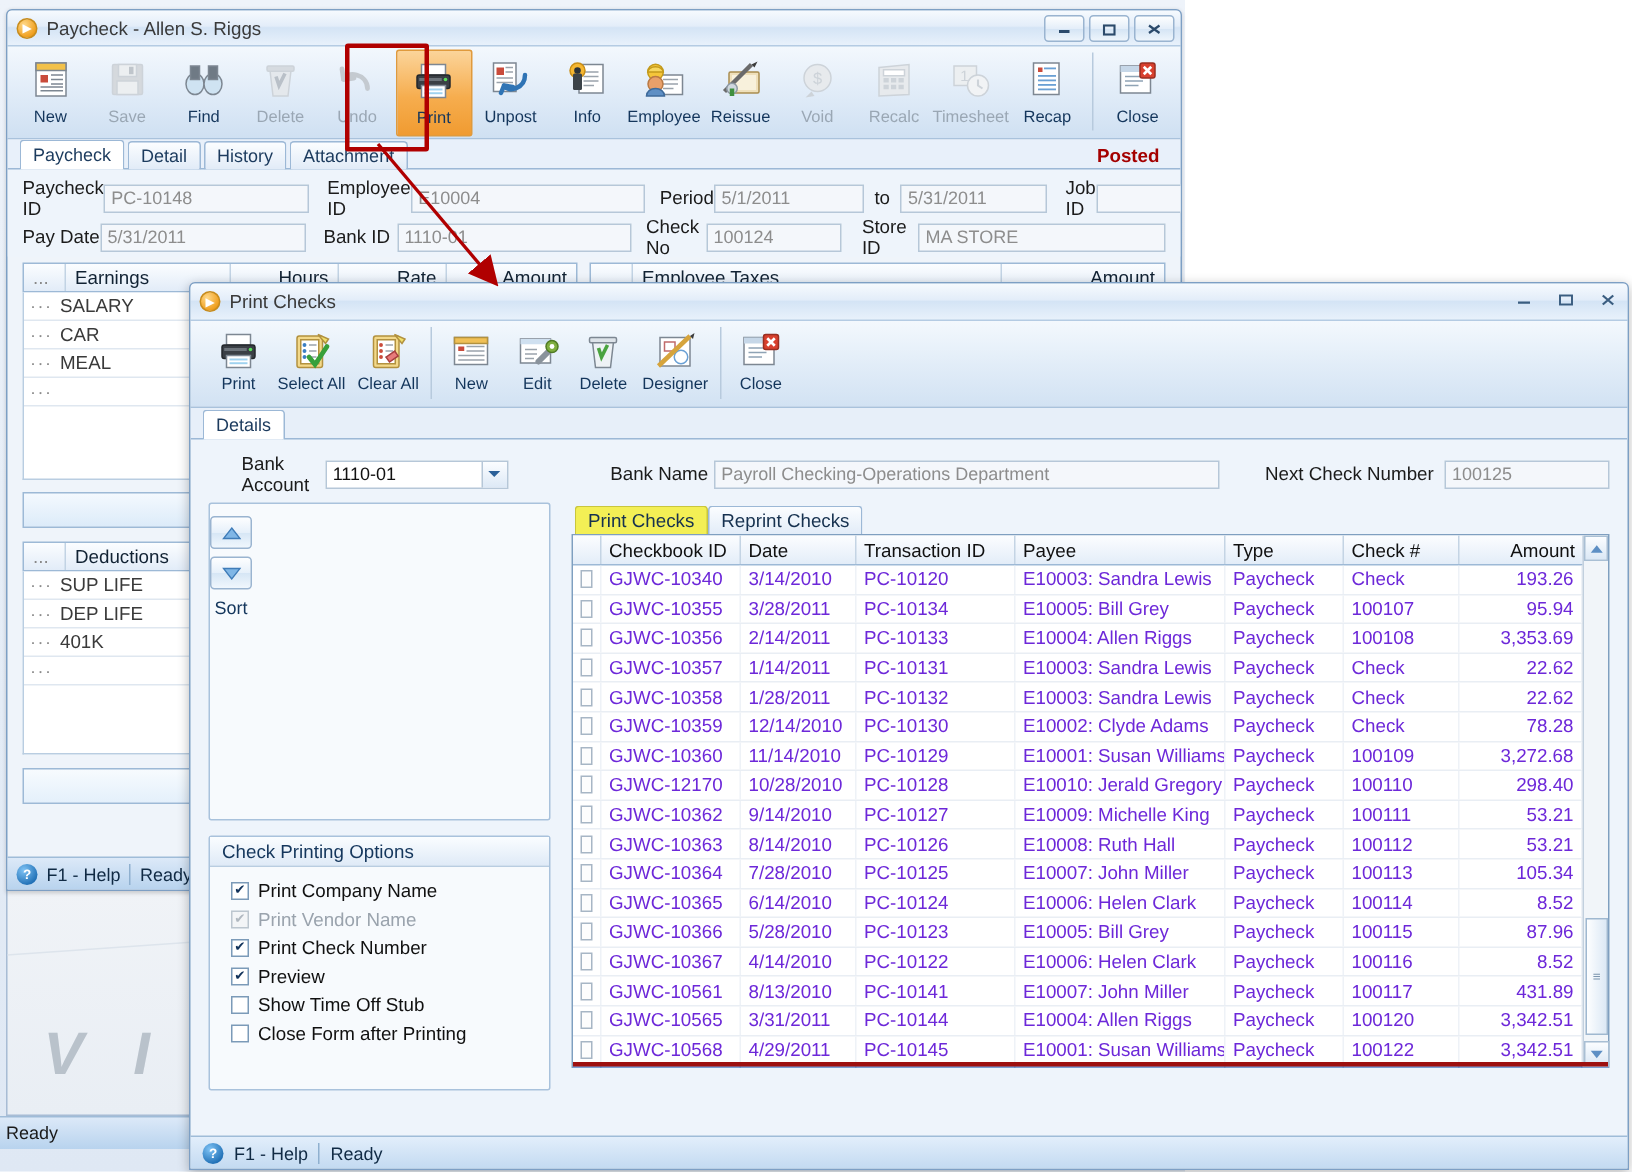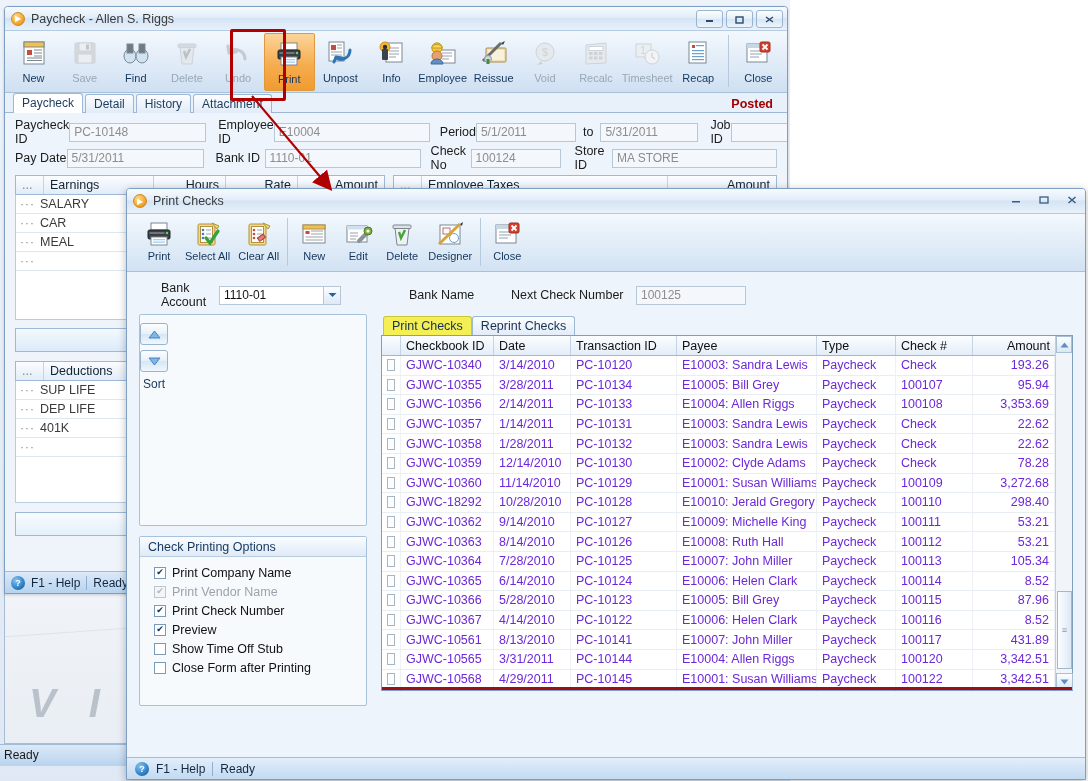--- a/index.html
+++ b/index.html
@@ -793,34 +793,40 @@
               <rect x="4" y="5" width="20" height="4" fill="#c6d7e8"></rect>
               <path d="M7 12h12M7 15h12M7 18h9" stroke="#8fa3b5"></path>
               <rect x="17" y="3" width="10" height="10" rx="1.5" fill="#d8402e" stroke="#992e21"></rect>
               <path d="M19.5 5.5 L24.5 10.5 M24.5 5.5 L19.5 10.5" stroke="#fff" stroke-width="1.8"></path>
             </svg>
           </div>
           <div>Close</div>
         </div>
       </div>
 
+    <div class="dlg-tabstrip">
+      <div class="tab selected" style="top:1px">
+        <span>Details</span>
+      </div>
+    </div>
 
     <div class="dlg-body">
 
       <div style="display:flex; align-items:center; height:26px; margin-bottom:6px;">
         <span class="f-label" style="width:74px; text-align:left; padding-left:22px;">Bank Account</span>
         <div style="position:relative; width:122px; margin-left:6px;">
           <input class="f-input" style="width: 122px; color: rgb(17, 17, 17); background: rgb(255, 255, 255);" readonly="" value="1110-01">
           <div style="position:absolute; right:1px; top:1px; width:17px; height:17px; border-left:1px solid #b6c7d8; background:linear-gradient(180deg,#fbfdff,#dde9f6); display:flex; align-items:center; justify-content:center;">
             <svg width="9" height="6" viewBox="0 0 9 6">
                 <path d="M0.5 1 L4.5 5 L8.5 1" fill="#2a6099"></path>
               </svg>
           </div>
         </div>
         <span class="f-label" style="margin-left:68px; width:72px;">Bank Name</span>
+        <input class="f-input" style="width: 352px;" readonly="" value="Payroll Checking-Operations Department">
         <span class="f-label" style="margin-left:30px; width:125px;">Next Check Number</span>
         <input class="f-input" style="width: 110px;" readonly="" value="100125">
       </div>
 
       <div style="display:flex; gap:14px;">
 
         <div style="width:228px;">
           <div class="group" style="height:212px;">
             <div style="display:flex;">
               <div style="padding-top:8px; display:flex; flex-direction:column; align-items:center; gap:5px;">
@@ -981,21 +987,21 @@
                   <div class="gc" style="width: 140px;">E10001: Susan Williams</div>
                   <div class="gc" style="width: 79px;">Paycheck</div>
                   <div class="gc" style="width: 77px;">100109</div>
                   <div class="gc" style="flex: 1 1 0%; justify-content: flex-end;">3,272.68</div>
                   <div style="width: 17px;"></div>
                 </div>
                 <div class="grid-row">
                   <div class="gc" style="width: 19px; justify-content: center;">
                     <span class="rowcb"></span>
                   </div>
-                  <div class="gc" style="width: 93px;">GJWC-18292</div>
+                  <div class="gc" style="width: 93px;">GJWC-12170</div>
                   <div class="gc" style="width: 77px;">10/28/2010</div>
                   <div class="gc" style="width: 106px;">PC-10128</div>
                   <div class="gc" style="width: 140px;">E10010: Jerald Gregory</div>
                   <div class="gc" style="width: 79px;">Paycheck</div>
                   <div class="gc" style="width: 77px;">100110</div>
                   <div class="gc" style="flex: 1 1 0%; justify-content: flex-end;">298.40</div>
                   <div style="width: 17px;"></div>
                 </div>
                 <div class="grid-row">
                   <div class="gc" style="width: 19px; justify-content: center;">

